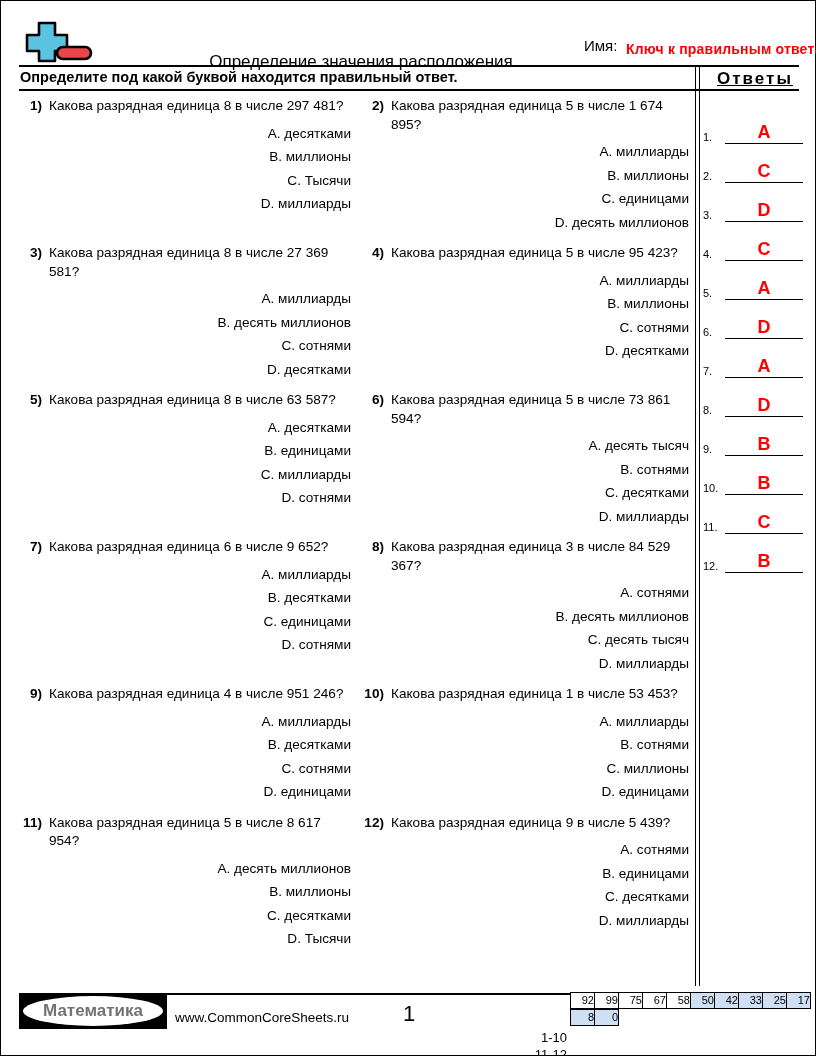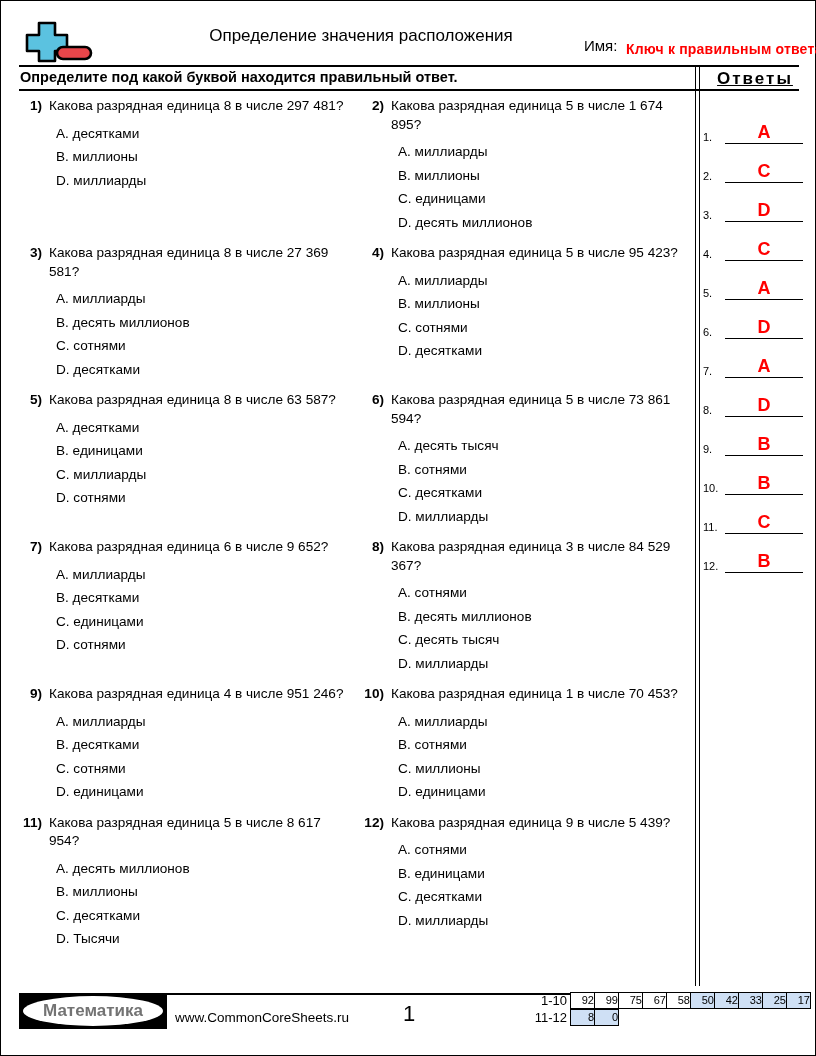--- a/index.html
+++ b/index.html
@@ -25,21 +25,21 @@
   }
   .logo {
     position: absolute;
     left: 18px; top: 18px;
     width: 86px; height: 44px;
   }
   .logo svg { display: block; }
 
   .title {
     position: absolute;
-    left: 150px; top: 24px;
+    left: 150px; top: 50px;
     width: 420px;
     text-align: center;
     font-size: 17px;
     line-height: 22px;
     white-space: nowrap;
   }
   .name-label {
     position: absolute;
     left: 583px; top: 36px;
     font-size: 15px;
@@ -108,20 +108,21 @@
     text-align: right;
     padding-right: 7px;
   }
   .qtext { flex: 1; }
 
   .choices {
     margin-top: 6px;
     padding-left: 37px;
     font-size: 13.6px;
     line-height: 23.5px;
+    text-align: right;
   }
   .choice { white-space: nowrap; }
 
   .qblock { margin-bottom: 10px; }
 
   
   .answers {
     position: absolute;
     left: 702px; top: 68px;
     width: 100px;
@@ -205,20 +206,21 @@
     left: 530px; top: 991px;
     font-size: 11px;
   }
   .scorerow { display: flex; align-items: stretch; height: 17px; }
   .scorelabel {
     width: 40px;
     text-align: right;
     padding-right: 4px;
     font-size: 13px;
     line-height: 17px;
+    margin-top: 37px;
   }
   .cell {
     width: 25px;
     border: 1px solid #000;
     margin-left: -1px;
     text-align: right;
     line-height: 15px;
     font-size: 11px;
     background: #fff;
   }
@@ -251,20 +253,21 @@
       <div class="qrow">
         <div class="qcell">
           <div class="qblock">
             <div class="qhead">
               <div class="qnum">1)</div>
               <div class="qtext">Какова разрядная единица 8 в числе 297 481?</div>
             </div>
             <div class="choices">
               <div class="choice">A. десятками</div>
               <div class="choice">B. миллионы</div>
+              <div class="choice">C. Тысячи</div>
               <div class="choice">D. миллиарды</div>
             </div>
           </div>
         </div>
         <div class="qcell right">
           <div class="qblock">
             <div class="qhead">
               <div class="qnum">2)</div>
               <div class="qtext">Какова разрядная единица 5 в числе 1 674 895?</div>
             </div>
@@ -379,21 +382,21 @@
               <div class="choice">B. десятками</div>
               <div class="choice">C. сотнями</div>
               <div class="choice">D. единицами</div>
             </div>
           </div>
         </div>
         <div class="qcell right">
           <div class="qblock">
             <div class="qhead">
               <div class="qnum">10)</div>
-              <div class="qtext">Какова разрядная единица 1 в числе 70 453?</div>
+              <div class="qtext">Какова разрядная единица 1 в числе 53 453?</div>
             </div>
             <div class="choices">
               <div class="choice">A. миллиарды</div>
               <div class="choice">B. сотнями</div>
               <div class="choice">C. миллионы</div>
               <div class="choice">D. единицами</div>
             </div>
           </div>
         </div>
       </div>

